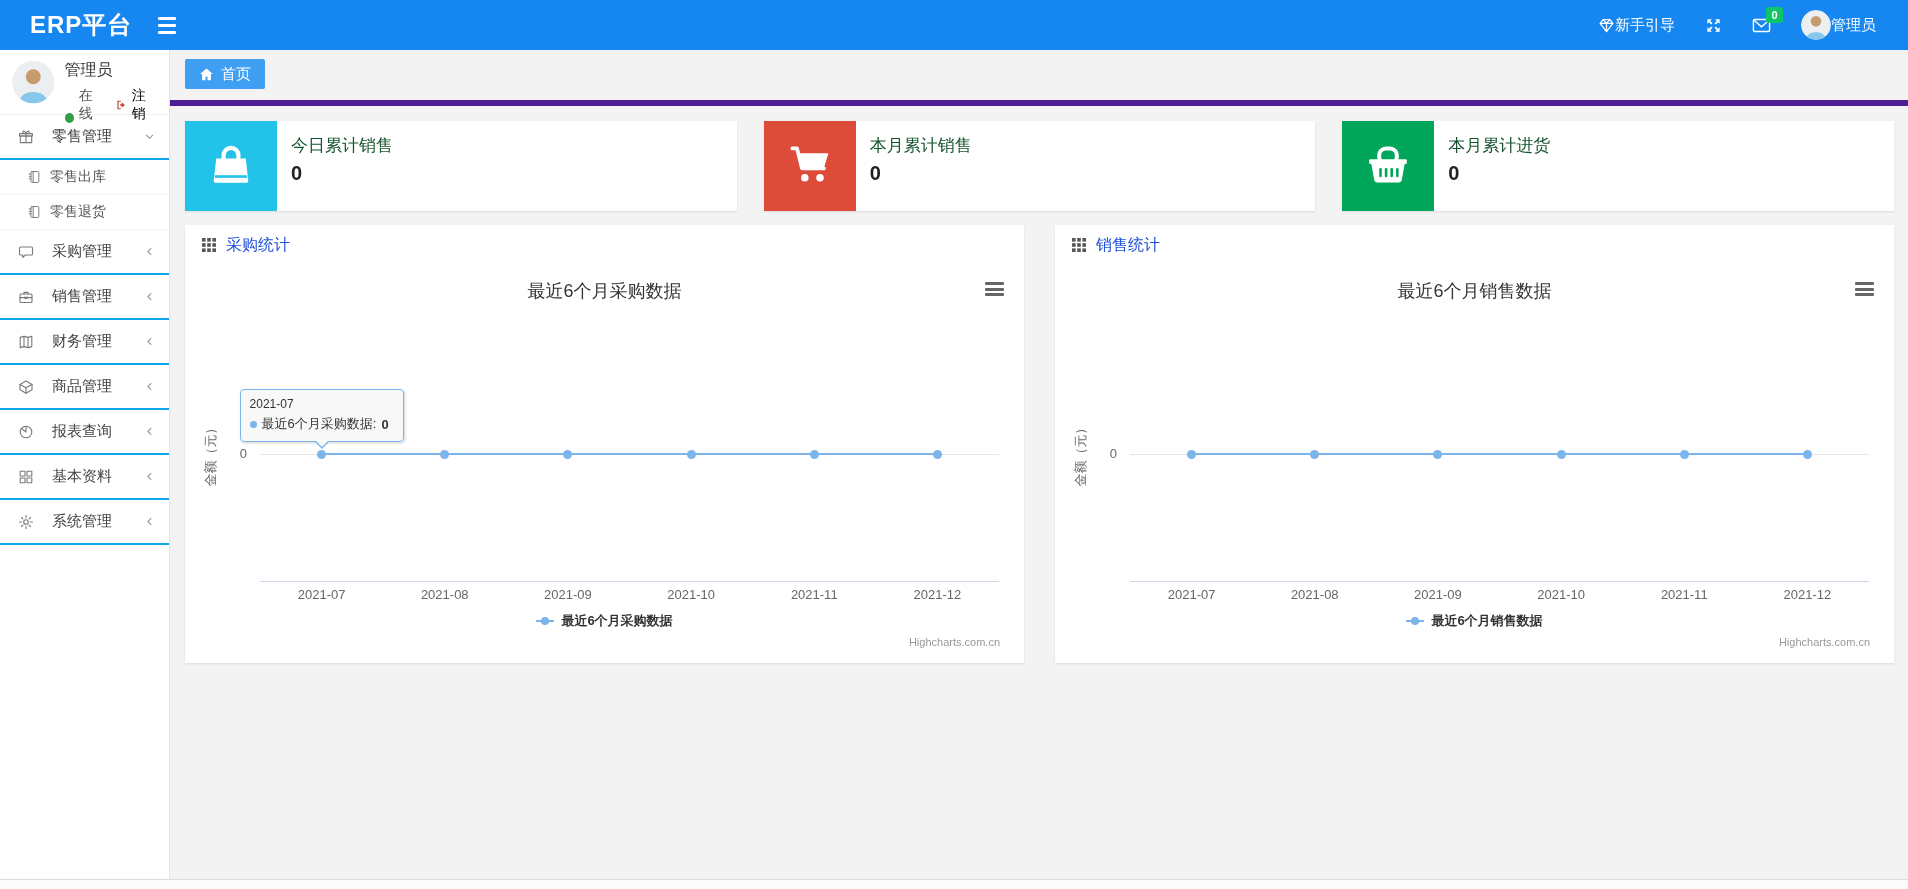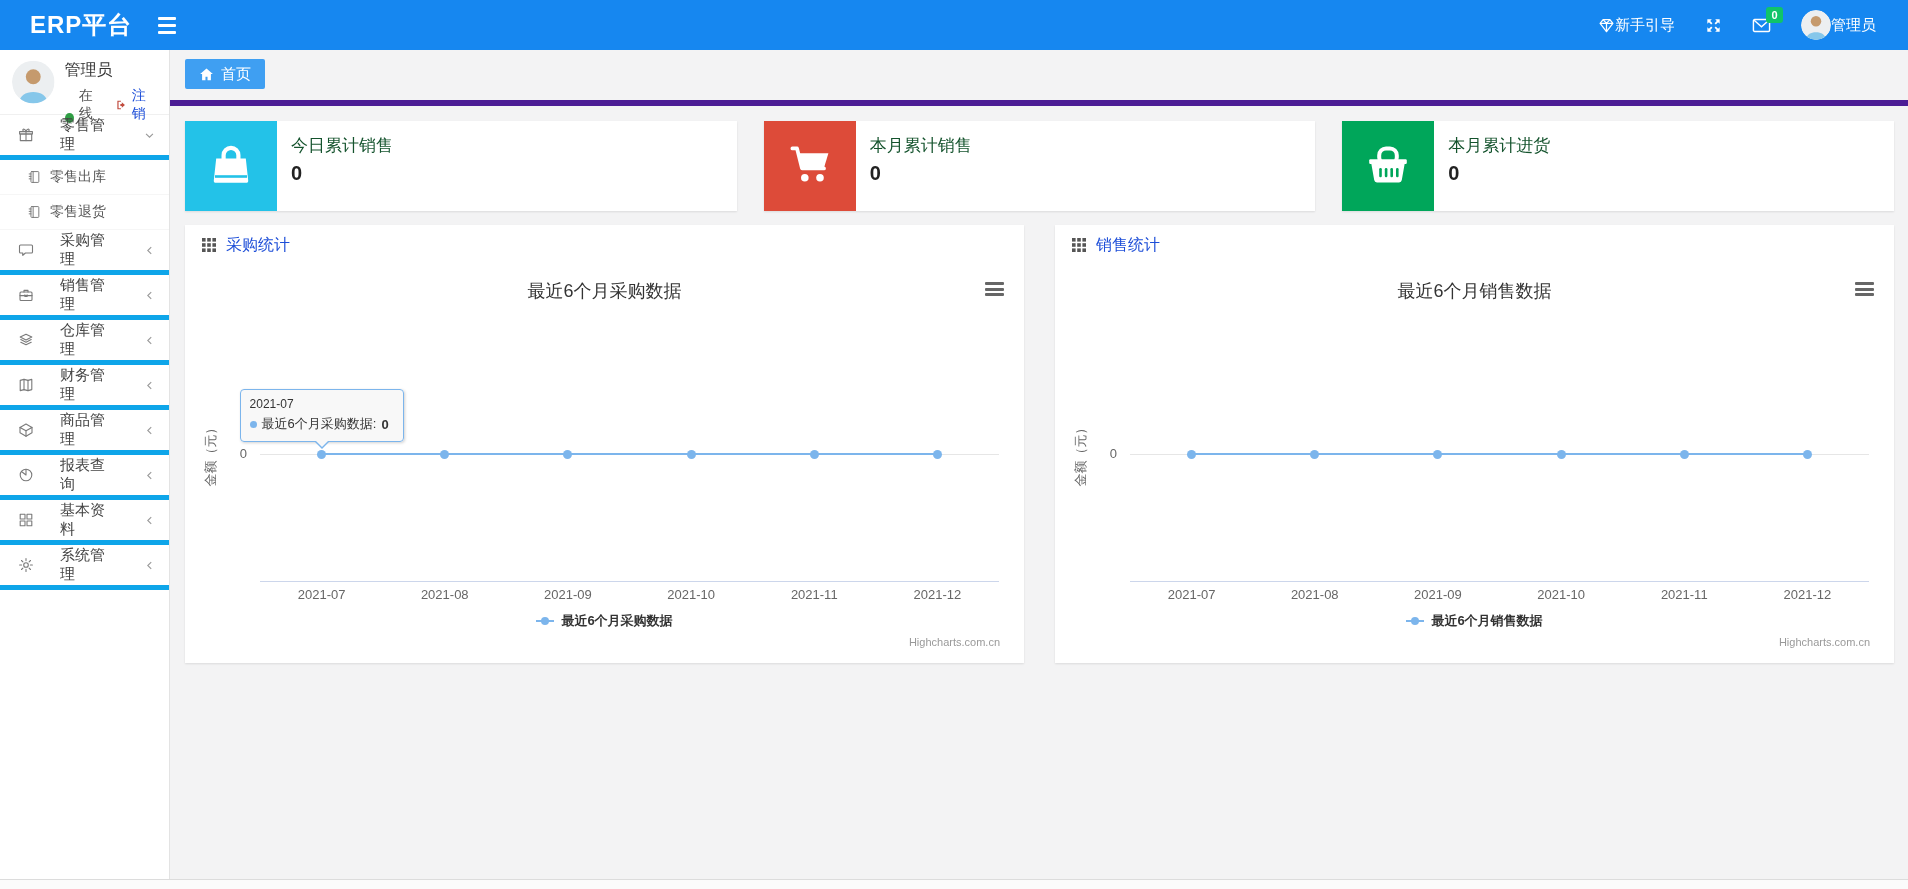--- a/index.html
+++ b/index.html
@@ -20,23 +20,23 @@
   .avatar-sm { width:30px; height:30px; border-radius:50%; display:block; }
   .avatar-lg { width:46px; height:46px; border-radius:50%; display:block; }
 
   
   .sidebar { position:absolute; top:50px; left:0; width:170px; bottom:0; background:#fff; border-right:1px solid #e3e3e3; z-index:20; }
   .user-panel { height:64px; padding:9px 12px 0 12px; display:flex; }
   .user-info { margin-left:10px; padding-top:1px; }
   .user-name { font-size:16px; color:#333; }
   .user-status { margin-top:6px; display:flex; align-items:flex-end; gap:5px; font-size:14px; color:#555; }
   .dot-online { width:10px; height:10px; border-radius:50%; background:#2f9e44; display:inline-block; }
-  .logout-link { display:flex; align-items:center; gap:4px; cursor:pointer; color:#1d4ed8; margin-left:6px; }
+  .logout-link { display:flex; align-items:center; gap:4px; cursor:pointer; color:#000000; margin-left:6px; }
   .menu { border-top:1px solid #f0f0f0; }
-  .m-item { height:45px; display:flex; align-items:center; padding:0 14px 0 18px; gap:26px; font-size:15px; color:#444; cursor:pointer; border-bottom:5px solid #0ea5e9; background:#fff; }
+  .m-item { height:45px; display:flex; align-items:center; padding:0 14px 0 18px; gap:18px; font-size:15px; color:#444; cursor:pointer; border-bottom:2px solid #0ea5e9; background:#fff; }
   .m-sub { height:35px; display:flex; align-items:center; padding:0 14px 0 27px; gap:9px; font-size:14px; color:#555; cursor:pointer; border-bottom:1px solid #f6f6f6; background:#fff; }
   .m-label { flex:1; }
   .chev { display:inline-flex; color:#999; }
   .mi { stroke:#7a7a7a; fill:none; stroke-width:1.1; stroke-linejoin:round; stroke-linecap:round; }
 
   
   .content { position:absolute; left:170px; top:50px; right:0; bottom:0; background:#f3f3f4; }
   .tab-bar { height:56px; border-bottom:6px solid #4c1d95; }
   .tab { display:inline-flex; align-items:center; gap:7px; margin:9px 0 0 15px; height:30px; padding:0 14px; background:#3f9ff2; color:#fff; font-size:15px; border-radius:2px; cursor:pointer; }
 
@@ -210,33 +210,20 @@
           </span>
       </div>
       <div class="m-item">
         <svg class="mi" width="16" height="16" viewBox="0 0 16 16">
             <rect x="2" y="5" width="12" height="8.5" rx="1"></rect>
             <path d="M6 5V3.4h4V5"></path>
             <path d="M2 8.6h12"></path>
             <path d="M6.9 7.8v1.6h2.2V7.8"></path>
           </svg>
         <span class="m-label">销售管理</span>
-        <span class="chev">
-            <svg width="11" height="11" viewBox="0 0 16 16" fill="none" stroke="#999" stroke-width="1.6">
-              <path d="M10.5 3L5.5 8l5 5"></path>
-            </svg>
-          </span>
-      </div>
-      <div class="m-item">
-        <svg class="mi" width="16" height="16" viewBox="0 0 16 16">
-            <path d="M8 2.2l5.8 2.9L8 8 2.2 5.1z"></path>
-            <path d="M2.8 7.6L8 10.2l5.2-2.6"></path>
-            <path d="M2.8 10.2L8 12.8l5.2-2.6"></path>
-          </svg>
-        <span class="m-label">仓库管理</span>
         <span class="chev">
             <svg width="11" height="11" viewBox="0 0 16 16" fill="none" stroke="#999" stroke-width="1.6">
               <path d="M10.5 3L5.5 8l5 5"></path>
             </svg>
           </span>
       </div>
       <div class="m-item">
         <svg class="mi" width="16" height="16" viewBox="0 0 16 16">
             <path d="M2.2 3.4L6 2.4l4 1 3.8-1v10.2L10 13.6l-4-1-3.8 1z"></path>
             <path d="M6 2.4v10.2"></path>

